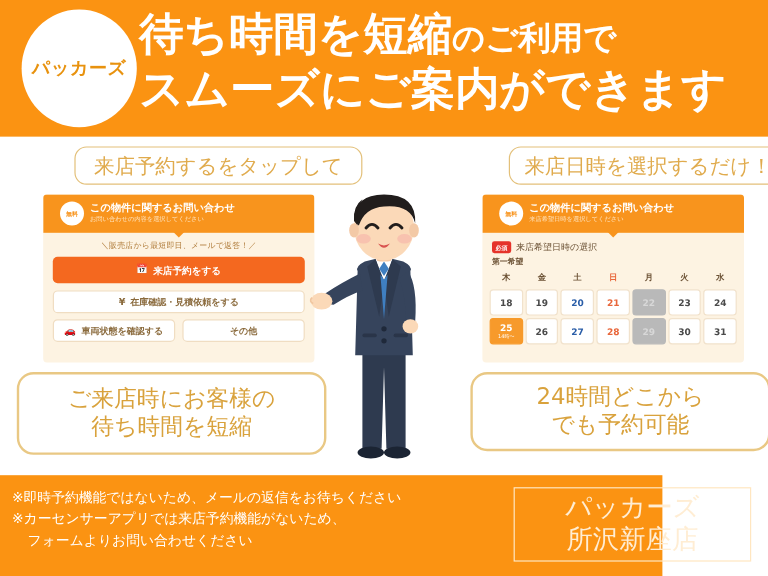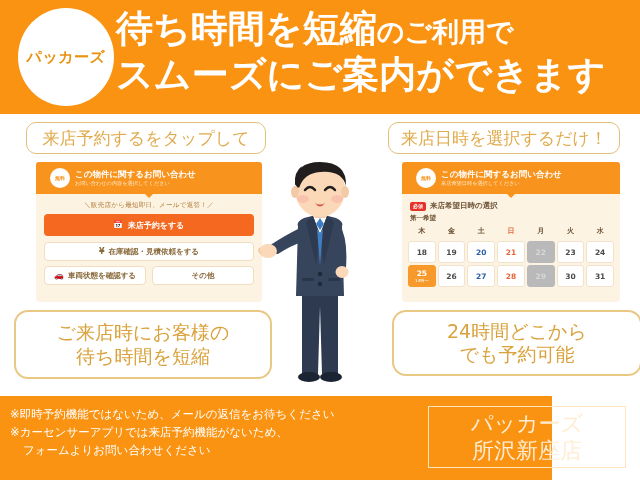--- a/index.html
+++ b/index.html
@@ -24,21 +24,21 @@
   .hl .sm{font-size:27px;}
 
   
   .body{position:absolute;left:0;top:114px;width:640px;height:282px;background:#ffffff;}
 
   
   .pill{
     position:absolute;box-sizing:border-box;
     border:1.5px solid #e3c07a;border-radius:10px;background:#ffffff;
     display:flex;align-items:center;justify-content:center;
-    color:#e0ab4d;font-size:17px;font-weight:400;white-space:nowrap;
+    color:#e0ab4d;font-size:17px;font-weight:400;white-space:nowrap;margin-left:36px;
   }
   .pill-left{left:26px;top:8px;width:240px;height:32px;}
   .pill-right{left:388px;top:8px;width:232px;height:32px;}
 
   
   .mock{position:absolute;background:#fdf3e2;border-radius:3px;overflow:hidden;}
   .mock-left{left:36px;top:48px;width:226px;height:140px;}
   .mock-right{left:402px;top:48px;width:218px;height:140px;}
 
   .mock-head{
@@ -72,21 +72,21 @@
     display:flex;align-items:center;justify-content:center;gap:4px;
     color:#8a6a3c;font-size:7.5px;font-weight:700;box-sizing:border-box;
   }
   .btn-row{display:flex;margin:5px 8px 0;gap:6px;}
   .btn-row .btn-white{margin:0;flex:1;}
   .ic{font-size:8px;line-height:1;}
 
   
   .cal-label{display:flex;align-items:center;gap:4px;padding:7px 0 2px 8px;}
   .req-badge{background:#e5332a;color:#fff;font-size:5px;font-weight:700;padding:1.5px 3px;border-radius:2px;}
-  .cal-label-t{font-size:7.5px;color:#6b5134;font-weight:700;}
+  .cal-label-t{font-size:7.5px;color:#6b5134;font-weight:400;}
   .cal-first{font-size:6.5px;color:#6b5134;font-weight:700;padding:1px 0 2px 8px;}
   .cal-grid{display:grid;grid-template-columns:repeat(7,1fr);gap:2px;padding:0 6px;}
   .dow{text-align:center;font-size:7px;color:#6b5134;font-weight:700;padding:1px 0 3px;}
   .dow.sun{color:#e8663a;}
   .day{
     height:22px;border-radius:3px;background:#ffffff;border:1px solid #f1e2cc;box-sizing:border-box;
     display:flex;flex-direction:column;align-items:center;justify-content:center;
     font-size:7.5px;color:#4a4a4a;font-weight:700;
   }
   .day.sat{color:#2b5ea8;}

